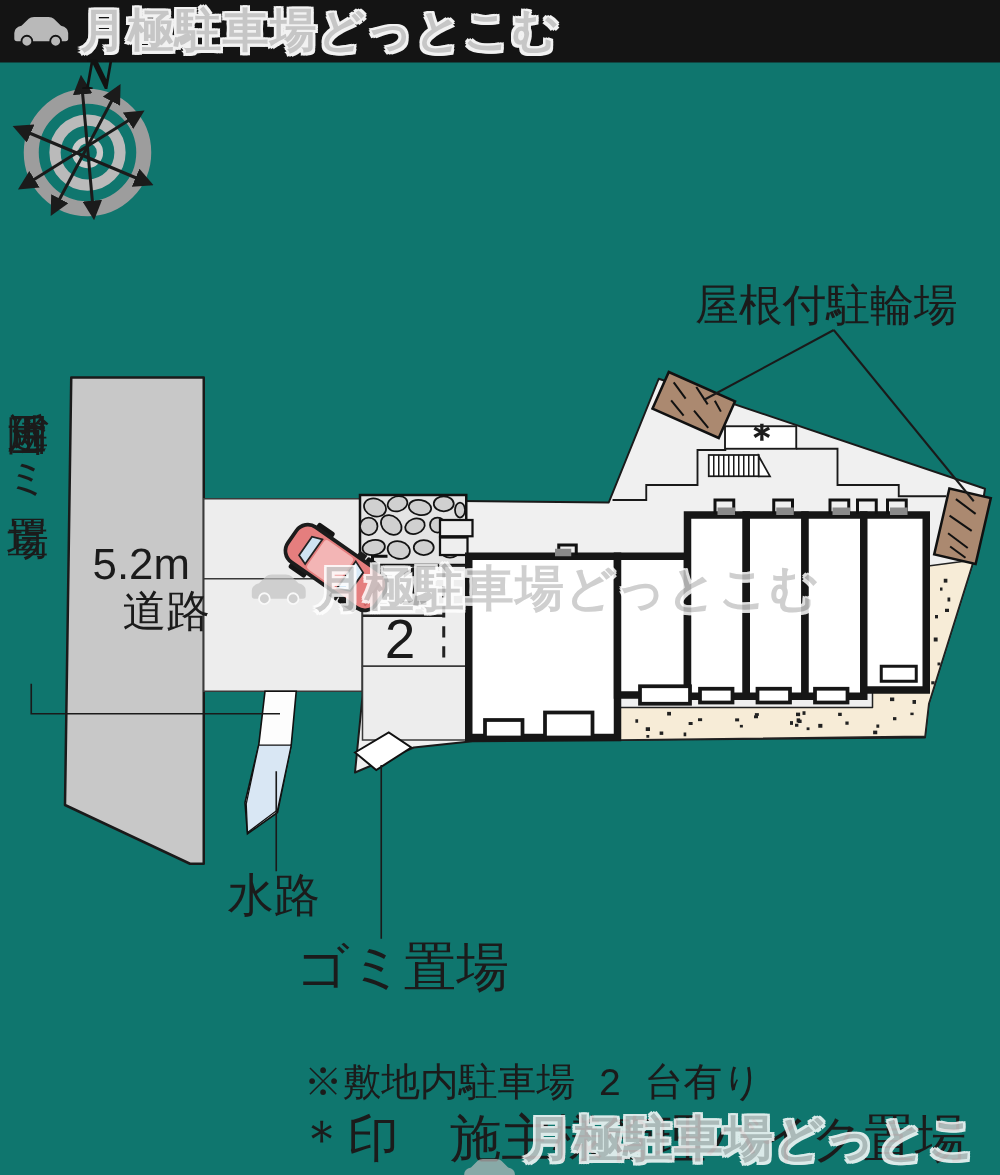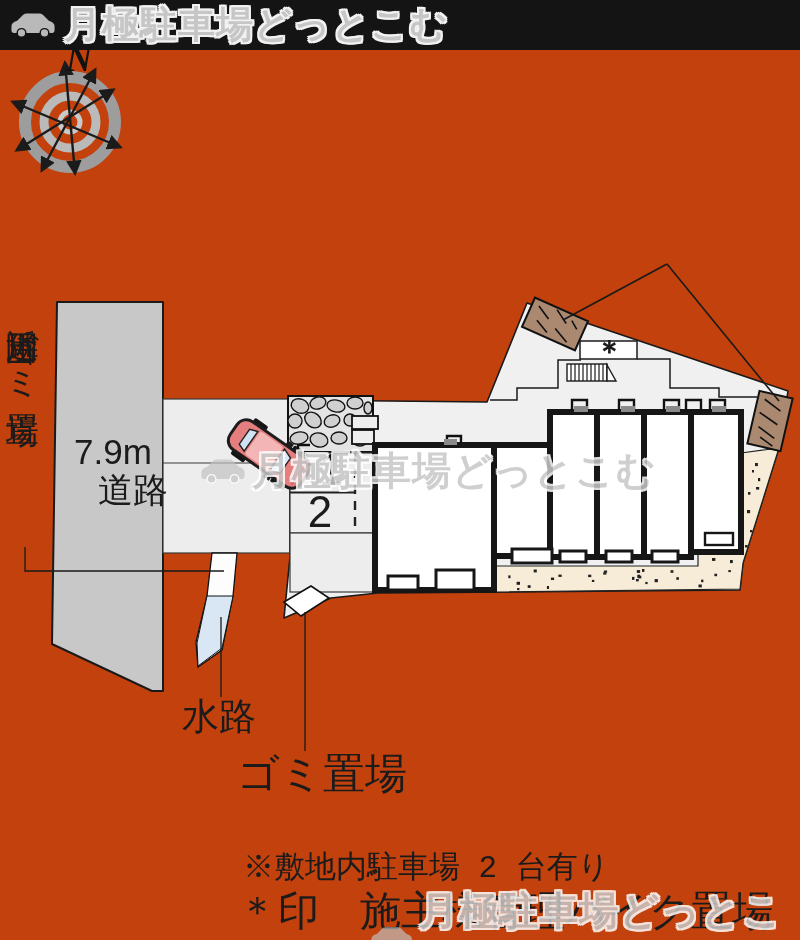--- a/index.html
+++ b/index.html
@@ -1,16 +1,16 @@
 <!DOCTYPE html>
 <html><head>
 <meta charset="utf-8">
 <style>
   html,body{margin:0;padding:0;background:#ffffff;}
-  #stage{position:relative;width:800px;height:940px;background:#c2410c;overflow:hidden;
+  #stage{position:relative;width:800px;height:940px;background:#0f766e;overflow:hidden;
          font-family:"Liberation Sans","DejaVu Sans",sans-serif;color:#1b1b1b;}
   svg{display:block;}
   #plan-svg{position:absolute;left:0;top:0;z-index:1;}
 
   
   #banner{position:absolute;left:0;top:0;width:800px;height:50px;background:#141414;z-index:5;
           display:flex;align-items:center;}
   #banner .car{margin-left:10px;}
   #banner-title{margin-left:8px;font-size:37px;font-weight:bold;letter-spacing:1px;color:#c6c6c6;
       text-shadow:-2px -2px 0 #f2f2f2,2px -2px 0 #f2f2f2,-2px 2px 0 #f2f2f2,2px 2px 0 #f2f2f2,0 -2px 0 #f2f2f2,0 2px 0 #f2f2f2,-2px 0 0 #f2f2f2,2px 0 0 #f2f2f2;}
@@ -260,21 +260,22 @@
       <path d="M2,28 v-6 q0,-6 8,-8 l8,-8 q2,-2 6,-2 h16 q4,0 6,2 l8,8 q8,2 8,8 v6 q0,3 -3,3 h-54 q-3,0 -3,-3 z" fill="#b9b9b9"></path>
       <circle cx="16" cy="31" r="6" fill="#b9b9b9" stroke="#141414" stroke-width="2"></circle>
       <circle cx="48" cy="31" r="6" fill="#b9b9b9" stroke="#141414" stroke-width="2"></circle>
     </svg>
     <span id="banner-title">月極駐車場どっとこむ</span>
   </div>
 
   <div id="north-letter">N</div>
 
   <div class="lbl" id="neighbor-label">近隣用ゴミ置場</div>
-  <div class="lbl" id="road-width">7.9m</div>
+  <div class="lbl" id="roof-bike-label">屋根付駐輪場</div>
+  <div class="lbl" id="road-width">5.2m</div>
   <div class="lbl" id="road-word">道路</div>
   <div class="lbl" id="space1">1</div>
   <div class="lbl" id="space2">2</div>
   <div class="lbl" id="star-mark">＊</div>
   <div class="lbl" id="waterway-label">水路</div>
   <div class="lbl" id="garbage-label">ゴミ置場</div>
   <div class="lbl" id="note1">※敷地内駐車場 2 台有り</div>
   <div class="lbl" id="note2">＊印　施主様管理バイク置場</div>
 
   <div class="watermark" id="watermark-mid">

